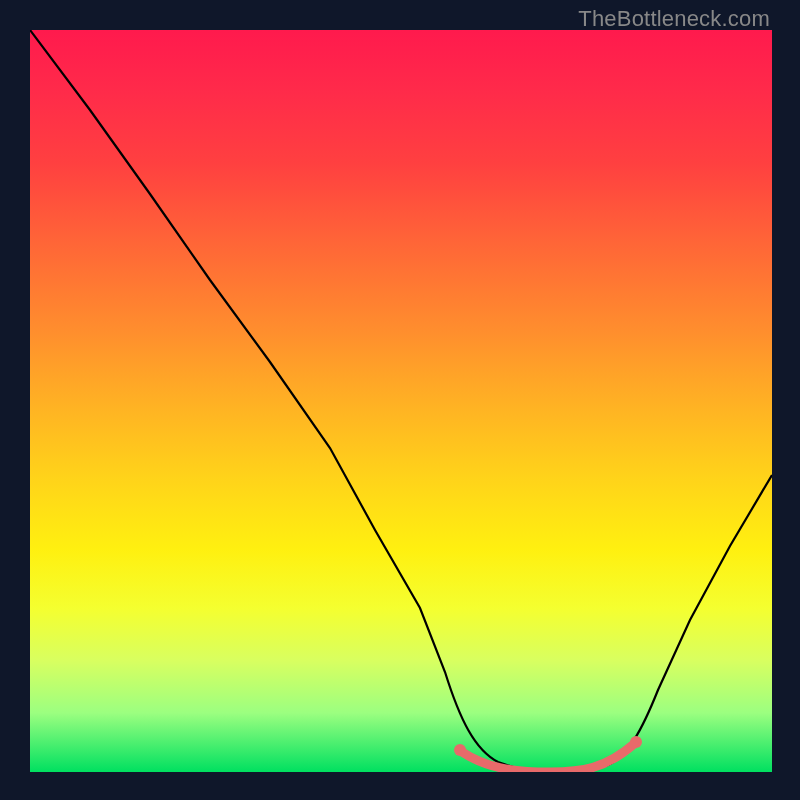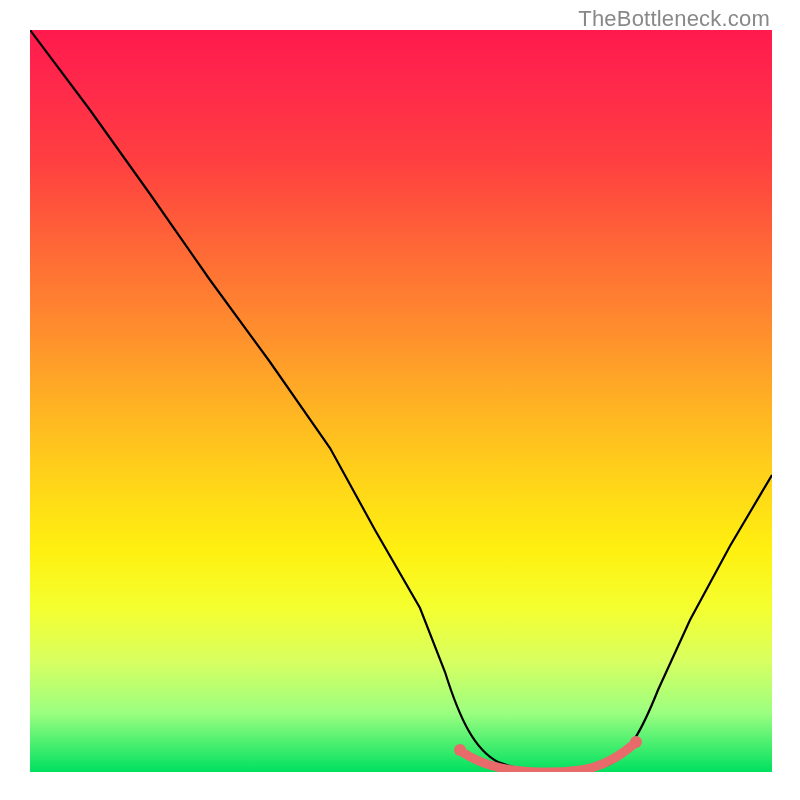--- a/index.html
+++ b/index.html
@@ -8,21 +8,21 @@
     width: 800px;
     height: 800px;
     overflow: hidden;
     font-family: Arial, Helvetica, sans-serif;
     background: #000;
   }
   .frame {
     position: relative;
     width: 800px;
     height: 800px;
-    background: #ffffff;
+    background: #0f172a;
   }
   .plot-area {
     position: absolute;
     left: 30px;
     top: 30px;
     width: 742px;
     height: 742px;
     background: linear-gradient(to bottom,
       #ff1a4d 0%,
       #ff2a4a 8%,

